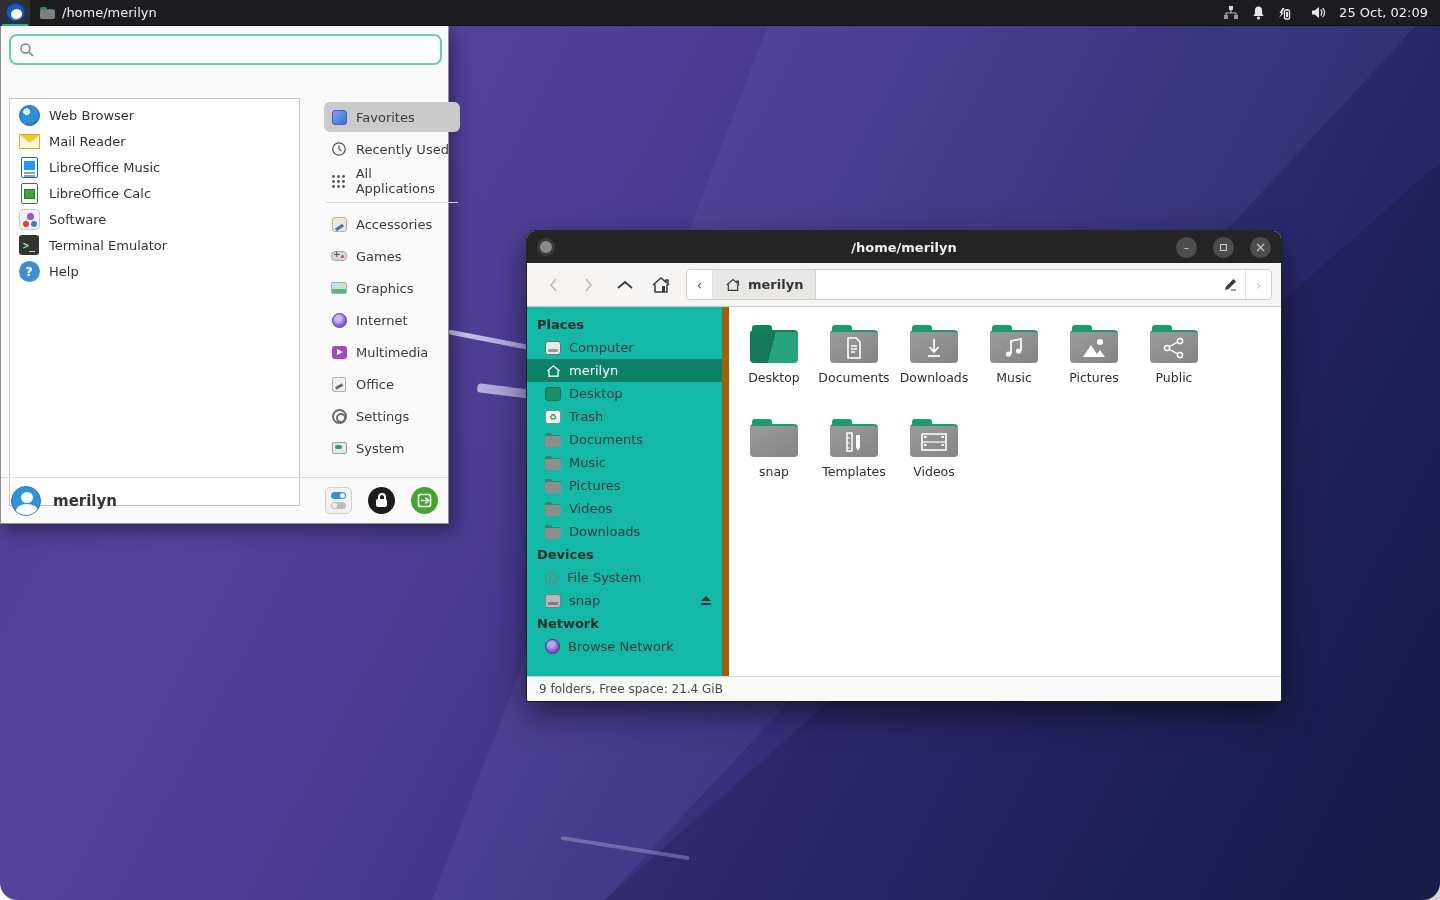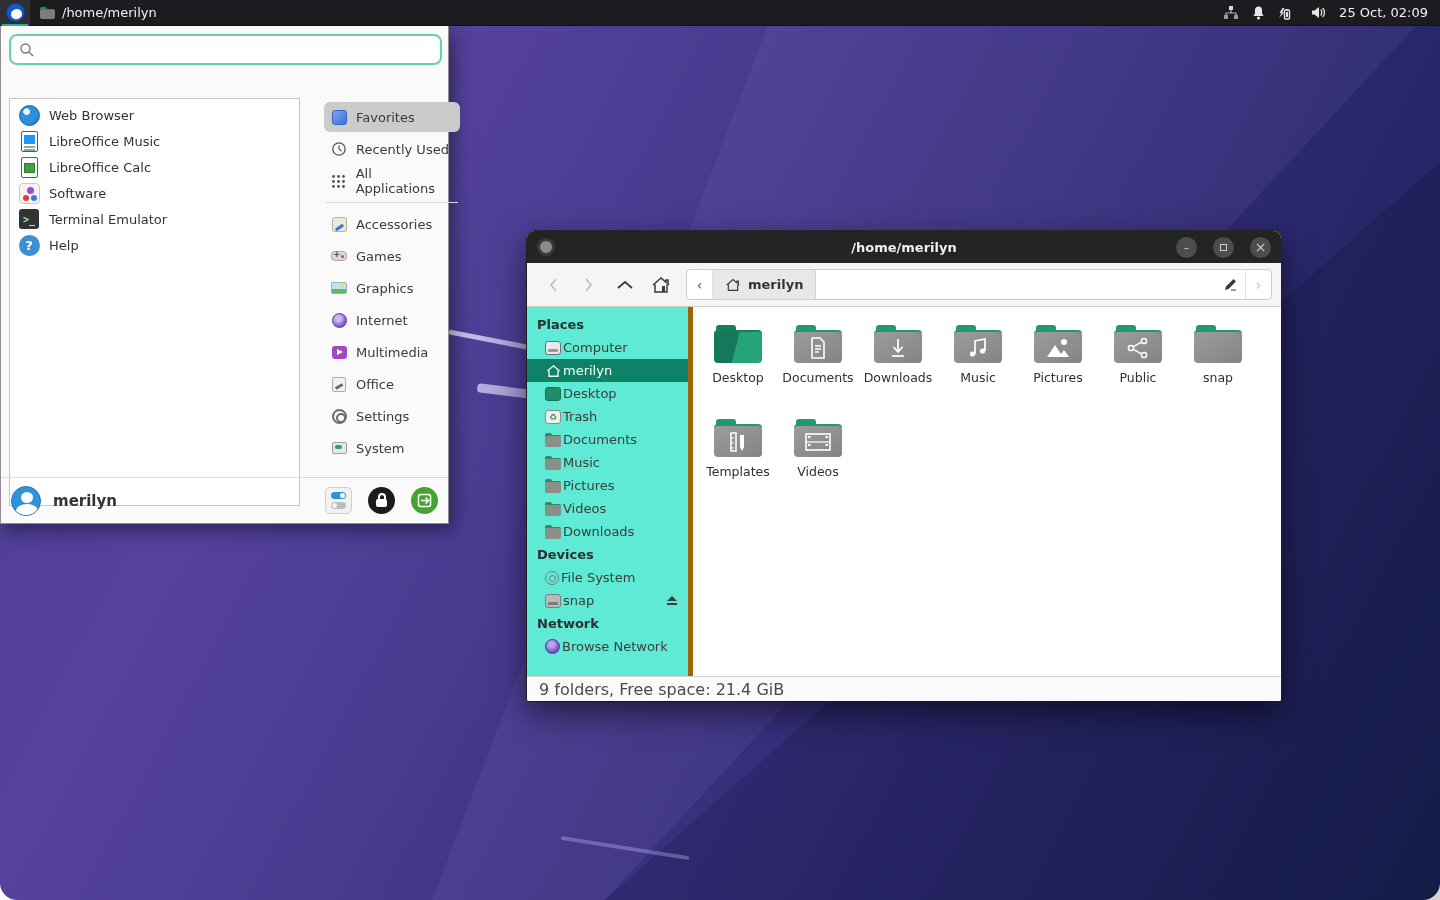--- a/index.html
+++ b/index.html
@@ -140,23 +140,23 @@
   .nav-btn { width:34px; height:30px; display:flex; align-items:center; justify-content:center; border-radius:4px; font-size:19px; color:#3a3a3a; }
   .nav-btn.disabled { color:#bdbbb8; }
   .pathbar { flex:1; height:31px; margin-left:6px; background:#fff; border:1px solid #cfcdca; border-radius:4px; display:flex; align-items:center; overflow:hidden; }
   .crumb-nav { width:26px; height:100%; display:flex; align-items:center; justify-content:center; color:#555; font-size:14px; border-right:1px solid #e2e0dd; }
   .crumb-nav.disabled { color:#c4c2bf; border-right:none; border-left:1px solid #e2e0dd; }
   .crumb { height:100%; display:flex; align-items:center; gap:7px; padding:0 12px; background:#e9e8e6; border-right:1px solid #d5d3d0; font-size:13px; font-weight:600; color:#333; }
   .path-spacer { flex:1; }
   .edit-btn { width:30px; height:100%; display:flex; align-items:center; justify-content:center; }
 
   .win-body { flex:1; display:flex; min-height:0; }
-  .sidebar { width:166px; background:#5eead4; border-right:5px solid #a16207; padding-top:6px; font-size:13px; color:#3c3c3c; overflow:hidden; }
+  .sidebar { width:202px; background:#14b8a6; border-right:7px solid #a16207; padding-top:6px; font-size:13px; color:#3c3c3c; overflow:hidden; }
   .side-header { font-weight:bold; color:#2e2e2e; padding:4px 10px 4px 10px; }
-  .side-item { display:flex; align-items:center; gap:2px; height:23px; padding:0 10px 0 18px; }
+  .side-item { display:flex; align-items:center; gap:8px; height:23px; padding:0 10px 0 18px; }
   .side-item.selected { background:#0d8266; color:#fff; }
   .side-label { white-space:nowrap; }
   .side-spacer { flex:1; }
   .si { width:16px; height:14px; position:relative; flex:0 0 auto; }
   .si .mf-tab { position:absolute; top:0; left:0; width:7px; height:3px; background:#2c8a66; border-radius:2px 2px 0 0; }
   .si .mf-body { position:absolute; top:2px; left:0; right:0; bottom:0; background:#8c8e8a; border-radius:2px; border-top:1px solid #2c8a66; }
   .si-computer { border:1.5px solid #6f6f6f; border-radius:3px; background:#e9e9e9; }
   .si-computer::after { content:""; position:absolute; left:2px; bottom:1.5px; right:2px; height:3px; background:#9a9a9a; border-radius:1px; }
   .si-home-sel { color:#fff; font-size:12px; display:flex; align-items:center; justify-content:center; }
   .si-desktop { background:#1e8e67; border-radius:3px; border:1px solid #14734f; }
@@ -173,21 +173,21 @@
   .files { flex:1; background:#fff; padding:10px 0 0 5px; display:flex; flex-wrap:wrap; align-content:flex-start; }
   .file-cell { width:80px; height:94px; display:flex; flex-direction:column; align-items:center; padding-top:8px; gap:8px; }
   .file-label { font-size:12.5px; color:#303030; text-align:center; line-height:1.1; }
   .folder { width:48px; height:38px; position:relative; }
   .folder .f-tab { position:absolute; top:0; left:2px; width:20px; height:9px; background:#1f9a6f; border-radius:3px 3px 0 0; }
   .folder .f-body { position:absolute; top:5px; left:0; right:0; bottom:0; background:linear-gradient(150deg,#9c9c9c,#848484); border-radius:4px; border-top:2px solid #1f9a6f; display:flex; align-items:center; justify-content:center; }
   .folder.green .f-tab { background:#15805c; }
   .folder.green .f-body { background:linear-gradient(105deg,#14795a 0 46%, #25a37a 46% 100%); border-top-color:#15805c; }
   .folder svg { display:block; }
 
-  .statusbar { height:25px; background:#fafafa; border-top:1px solid #d7d5d2; display:flex; align-items:center; padding:0 12px; font-size:16px; color:#4a4a4a; border-radius:0 0 2px 2px; }
+  .statusbar { height:25px; background:#fafafa; border-top:1px solid #d7d5d2; display:flex; align-items:center; padding:0 12px; font-size:12px; color:#4a4a4a; border-radius:0 0 2px 2px; }
 </style>
 </head>
 <body>
 
 <div class="desktop">
   <div class="wall-band"></div>
   <div class="wall-band2"></div>
   <div class="streak streak1"></div>
   <div class="streak streak2"></div>
   <div class="streak streak3"></div>
@@ -244,20 +244,26 @@
         </svg>
       <input class="search-input" value="" placeholder="" style="">
     </div>
 
     <div class="app-list">
       <div class="app-item">
         <span class="appicon">
             <span class="ai-globe"></span>
           </span>
         <span>Web Browser</span>
+      </div>
+      <div class="app-item">
+        <span class="appicon">
+            <span class="ai-mail"></span>
+          </span>
+        <span>Mail Reader</span>
       </div>
       <div class="app-item">
         <span class="appicon">
             <span class="ai-writer"></span>
           </span>
         <span>LibreOffice Music</span>
       </div>
       <div class="app-item">
         <span class="appicon">
             <span class="ai-calc"></span>

